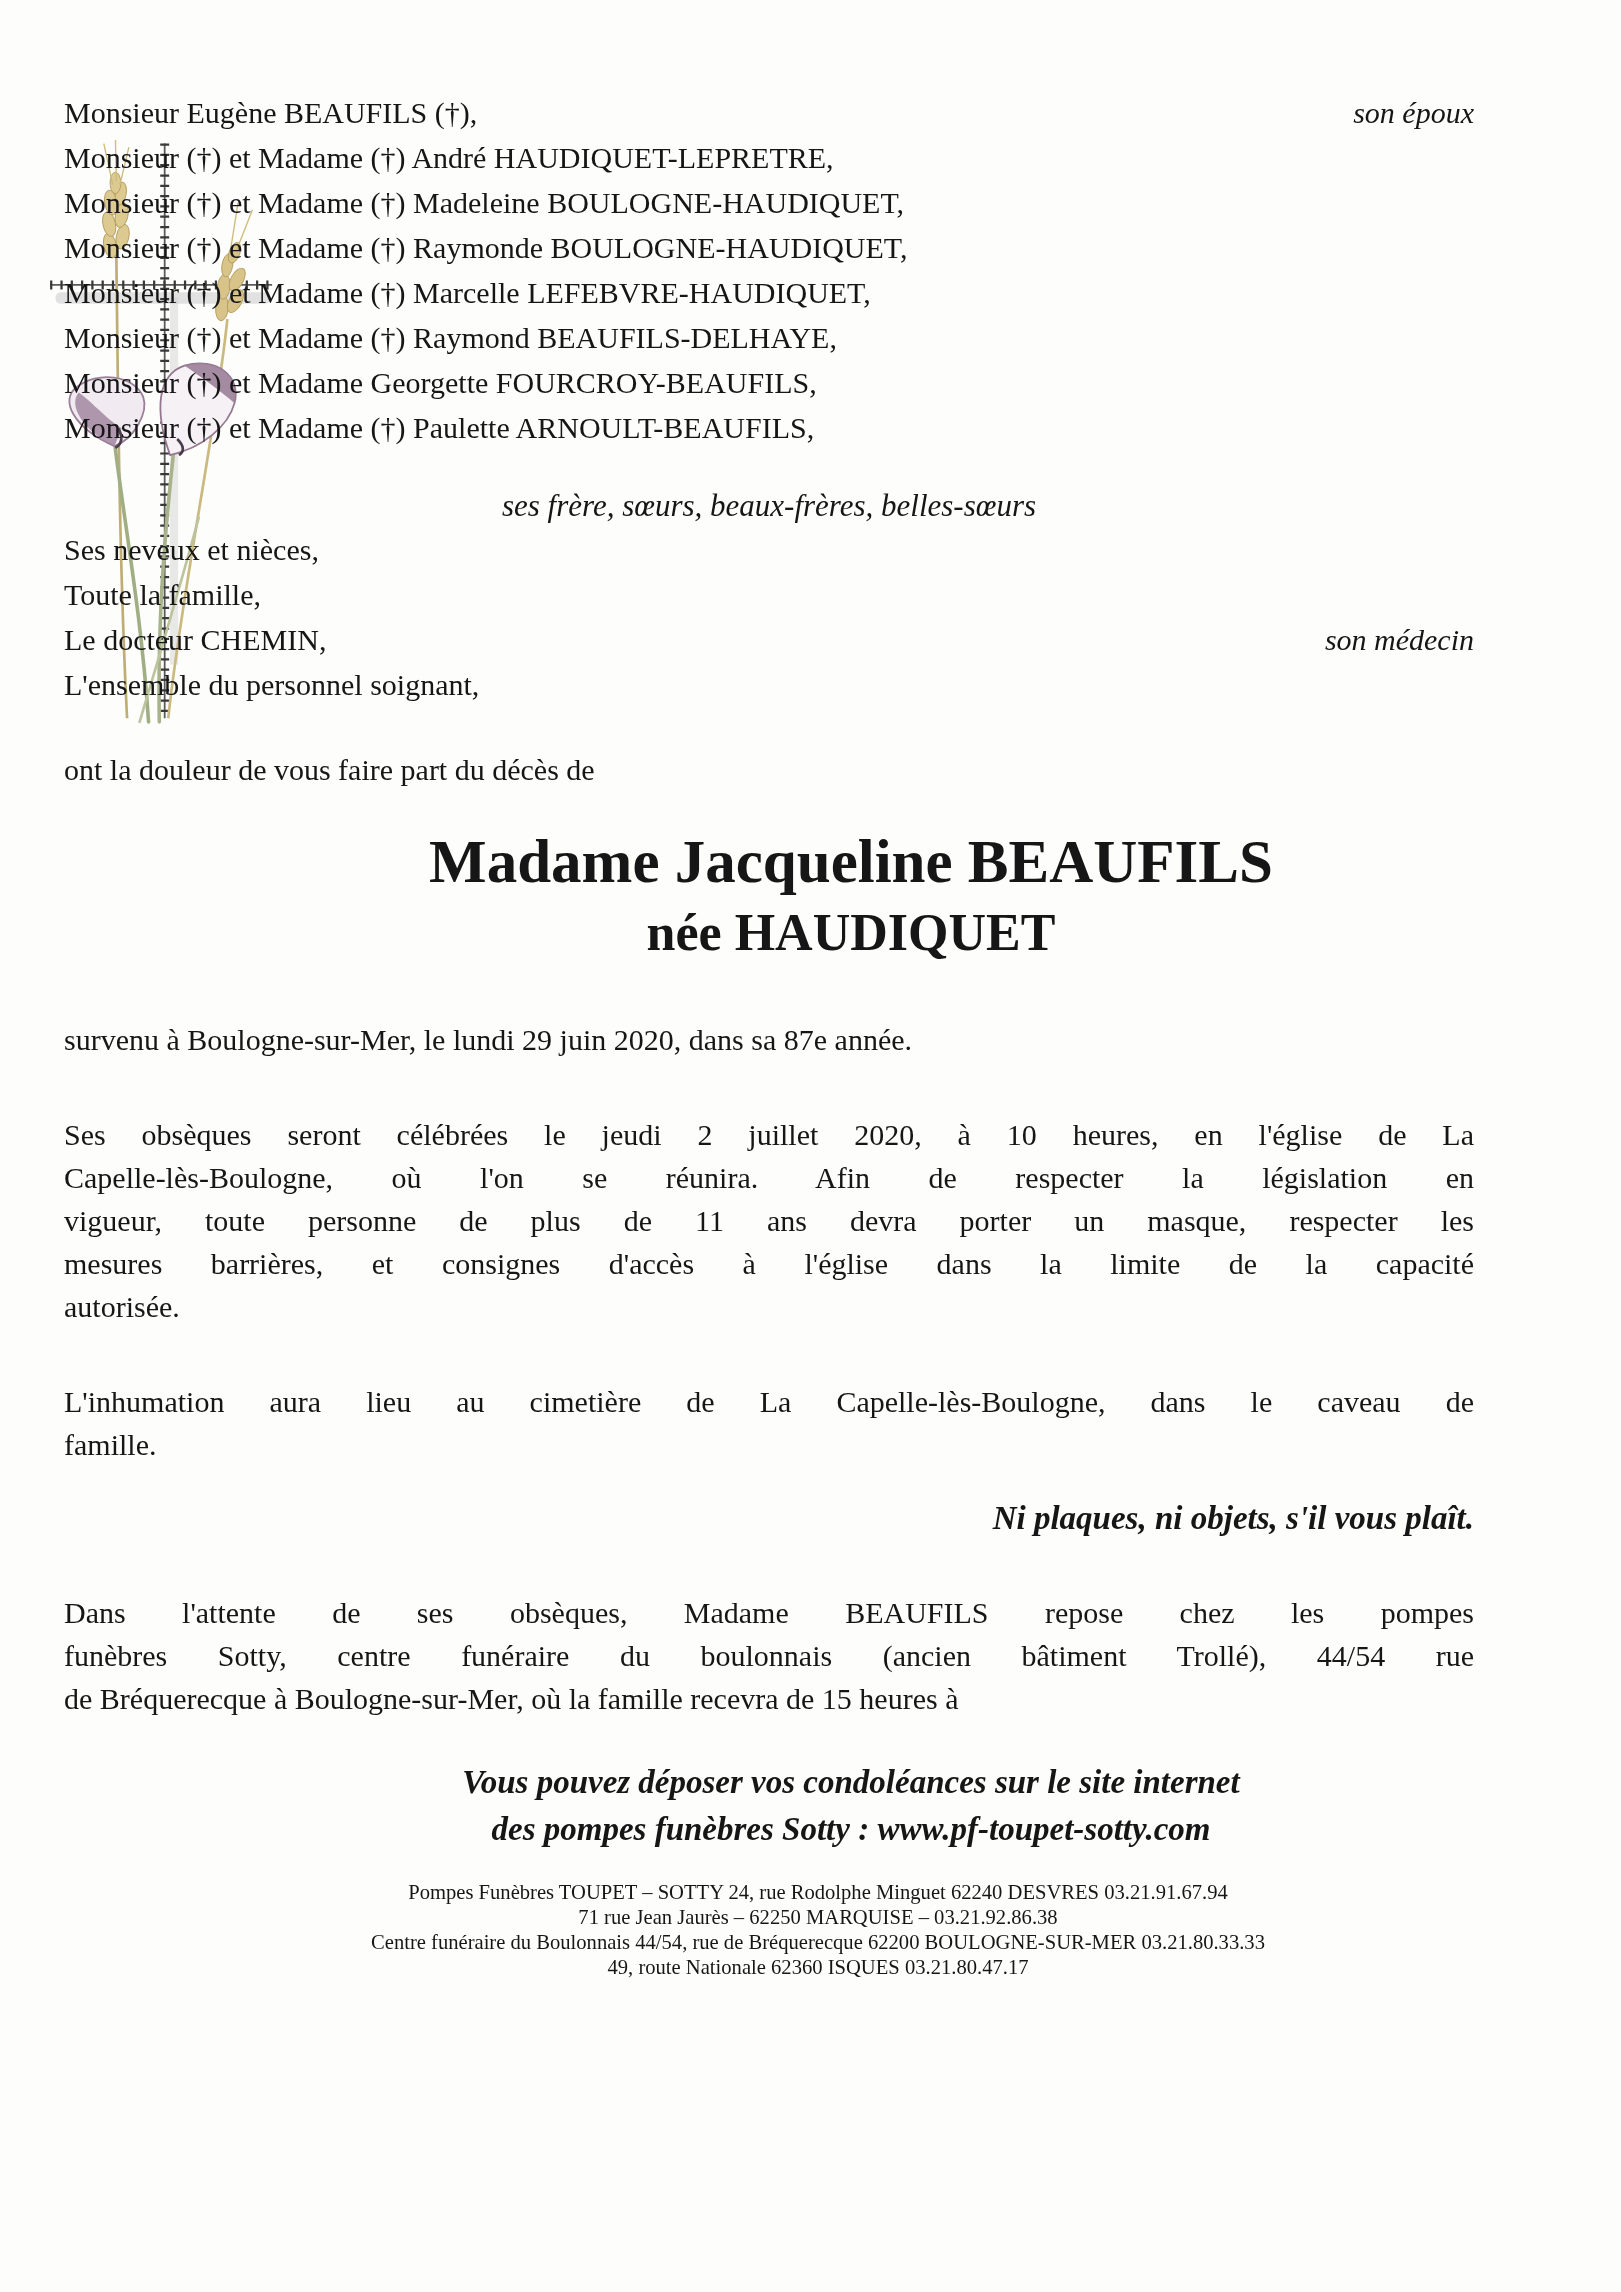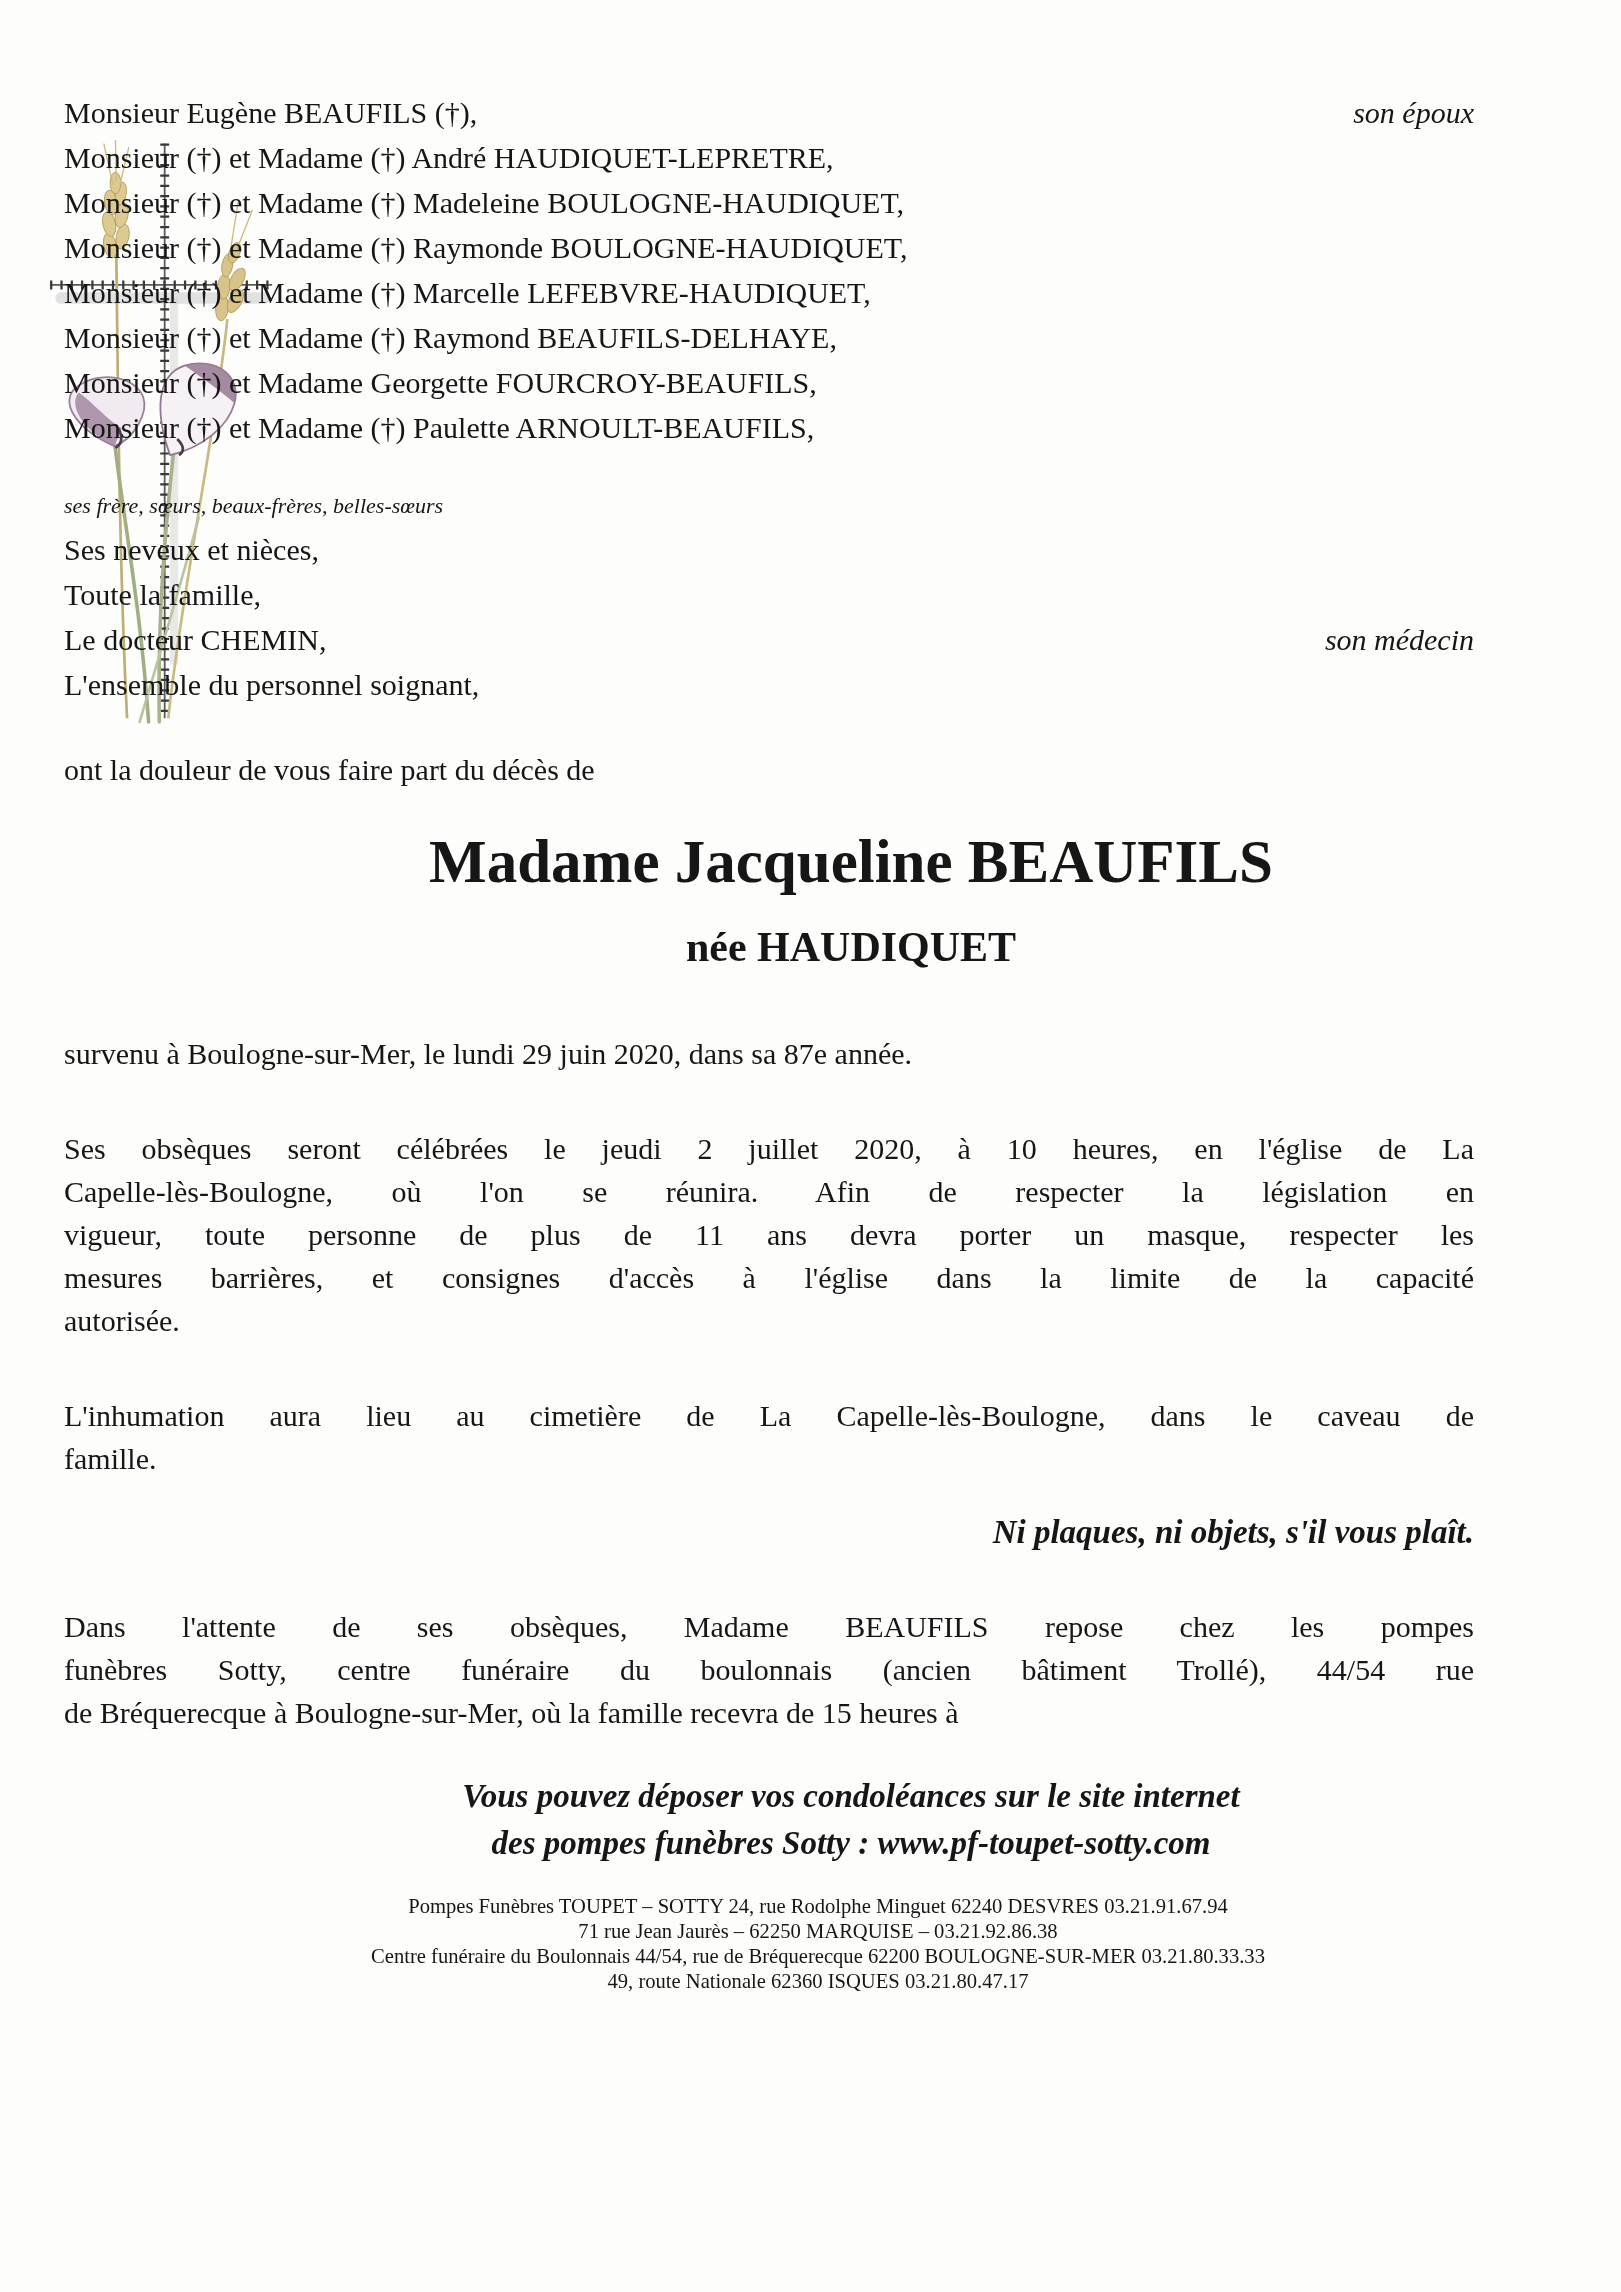--- a/index.html
+++ b/index.html
@@ -16,30 +16,30 @@
   .content { padding: 0 147px 0 64px; position: relative; }
 
   
   .names { margin-top: 90px; }
   .name-row { position: relative; line-height: 45px; font-size: 30px; }
   .name-note {
     position: absolute; right: 0; top: 0;
     font-style: italic; font-size: 30px;
   }
   .relations-line {
-    margin-top: 34px; line-height: 43px; font-size: 22px;
-    font-style: italic; text-align: left;
+    margin-top: 34px; line-height: 43px; font-size: 31px;
+    font-style: italic; text-align: center;
   }
   .closing { }
   .intro-line { margin-top: 41px; line-height: 43px; font-size: 30px; }
 
   
   .title-block { margin-top: 34px; text-align: center; transform: translateX(82px); }
   .deceased-name { font-size: 61px; font-weight: bold; line-height: 73px; letter-spacing: 0px; }
-  .maiden-name { font-size: 42px; font-weight: bold; line-height: 52px; margin-top: 23px; }
+  .maiden-name { font-size: 52px; font-weight: bold; line-height: 52px; margin-top: 9px; }
 
   .death-notice { margin-top: 59px; font-size: 30px; line-height: 43px; }
 
   .para { margin-top: 52px; }
   .jline { font-size: 30px; line-height: 43px; text-align: justify; text-align-last: justify; }
   .nline { font-size: 30px; line-height: 43px; text-align: left; }
 
   .offering-line { margin-top: 49px; font-size: 30px; line-height: 43px; }
   .burial-para { margin-top: 52px; }
   .no-plaques {

